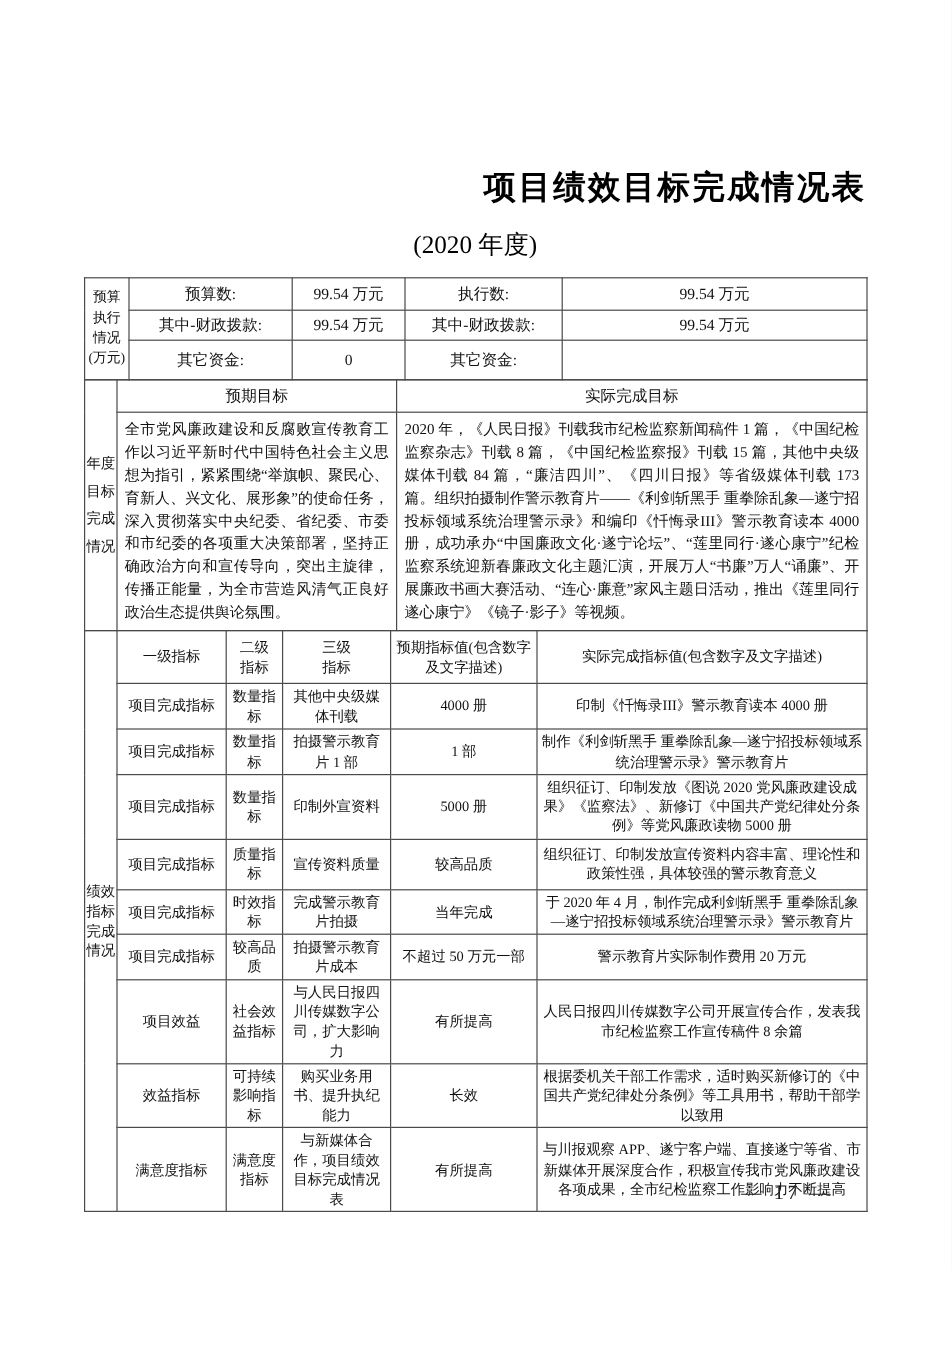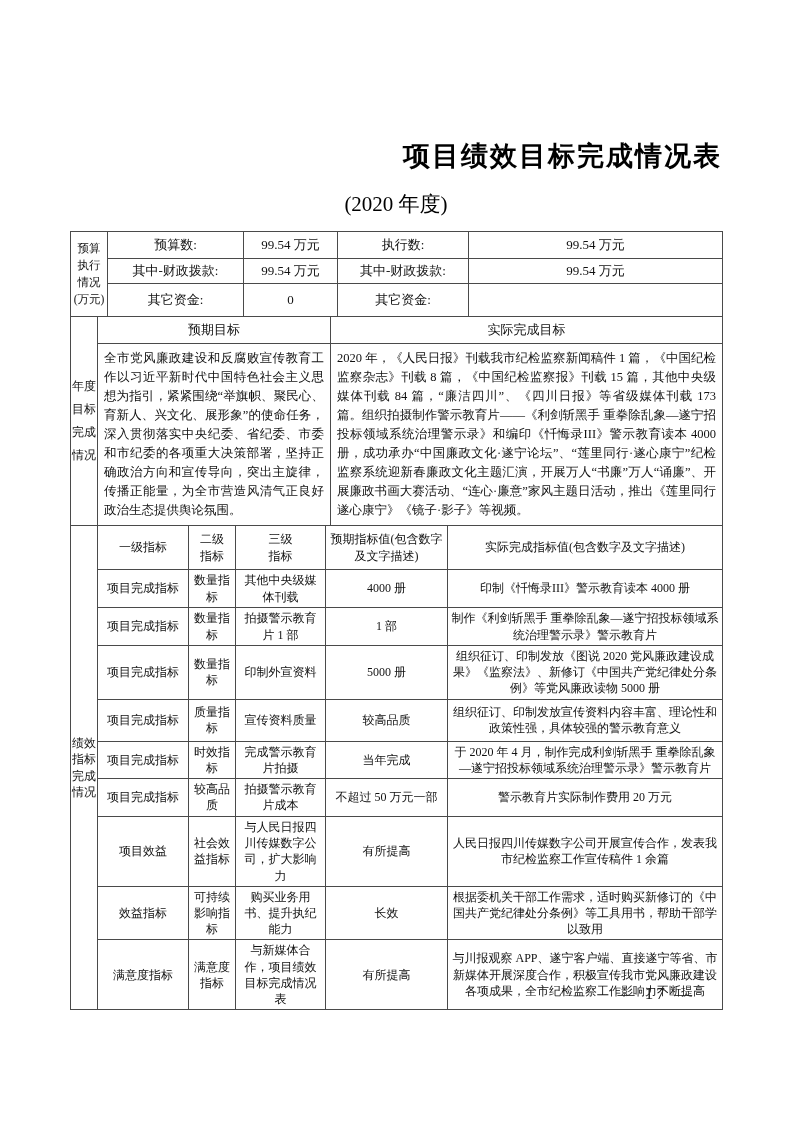--- a/index.html
+++ b/index.html
@@ -205,21 +205,21 @@
         <td>较高品质</td>
         <td>拍摄警示教育片成本</td>
         <td>不超过 50 万元一部</td>
         <td>警示教育片实际制作费用 20 万元</td>
       </tr>
       <tr style="height:55px">
         <td>项目效益</td>
         <td>社会效益指标</td>
         <td>与人民日报四川传媒数字公司，扩大影响力</td>
         <td>有所提高</td>
-        <td>人民日报四川传媒数字公司开展宣传合作，发表我市纪检监察工作宣传稿件 1 余篇</td>
+        <td>人民日报四川传媒数字公司开展宣传合作，发表我市纪检监察工作宣传稿件 8 余篇</td>
       </tr>
       <tr style="height:48px">
         <td>效益指标</td>
         <td>可持续影响指标</td>
         <td>购买业务用书、提升执纪能力</td>
         <td>长效</td>
         <td>根据委机关干部工作需求，适时购买新修订的《中国共产党纪律处分条例》等工具用书，帮助干部学以致用</td>
       </tr>
       <tr style="height:70px">
         <td>满意度指标</td>

